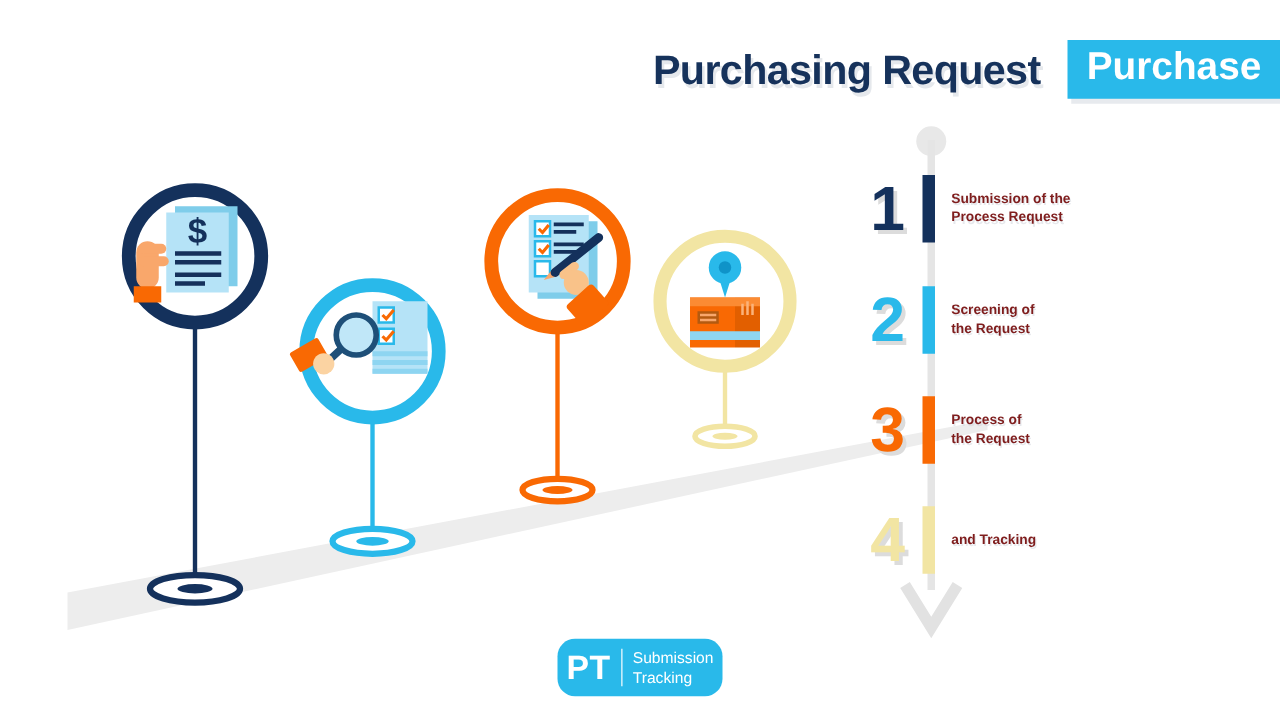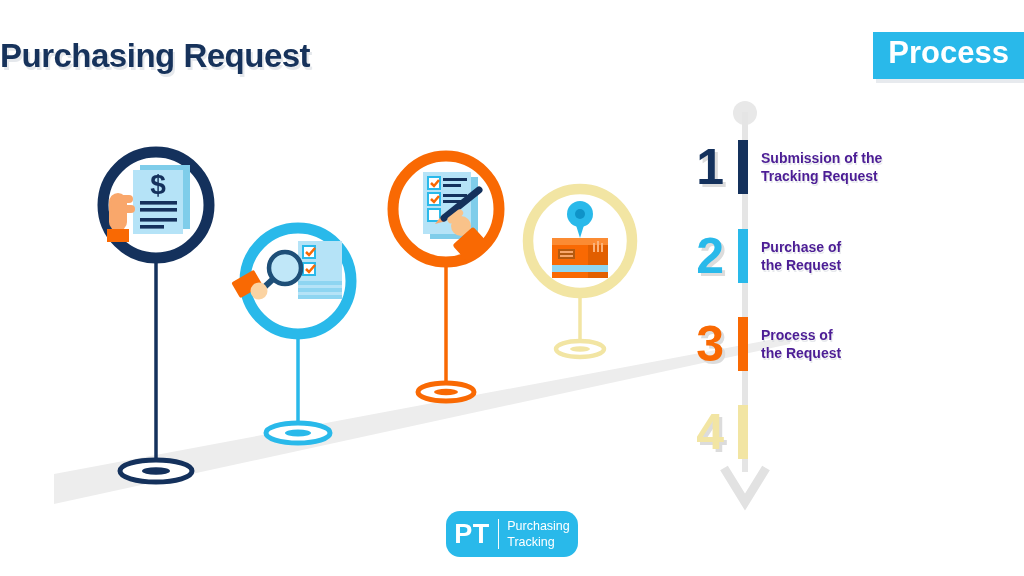--- a/index.html
+++ b/index.html
@@ -1,20 +1,20 @@
 <!DOCTYPE html>
 <html><head>
 <meta charset="utf-8">
 <style>
   html,body{margin:0;padding:0;background:#fff;}
   .canvas{position:relative;width:1024px;height:576px;background:#ffffff;overflow:hidden;
           font-family:"Liberation Sans",sans-serif;}
 
   
-  .header{position:absolute;top:32px;left:0;right:0;display:flex;justify-content:space-between;
+  .header{position:absolute;top:32px;left:0;right:0;display:flex;justify-content:flex-end;
           align-items:center;gap:22px;}
   .title-main{font-size:33px;font-weight:bold;color:#16325b;letter-spacing:-0.5px;
               text-shadow:2px 3px 0 #e5e8ec;}
   .title-box{background:#29b9ea;color:#ffffff;font-size:31px;font-weight:bold;
              padding:3px 15px 8px 15px;box-shadow:3px 4px 0 rgba(185,195,205,0.35);}
 
   
   .diagram{position:absolute;left:0;top:0;width:1024px;height:576px;}
   .diagram text{font-family:"Liberation Sans",sans-serif;}
 
@@ -22,21 +22,21 @@
   .timeline-line{position:absolute;left:742px;top:112px;width:6px;height:360px;background:#e5e5e5;}
   .timeline-dot{position:absolute;left:733px;top:101px;width:24px;height:24px;border-radius:50%;
                 background:#e8e8e8;}
   .timeline-arrow{position:absolute;left:715px;top:463px;width:60px;height:48px;}
 
   
   .step{position:absolute;left:678px;height:54px;display:flex;align-items:center;}
   .step .num{width:46px;text-align:right;font-size:50px;font-weight:bold;line-height:1;
              margin-right:14px;text-shadow:3px 3px 0 #dcdcdc;}
   .step .bar{width:10px;align-self:stretch;margin-right:13px;}
-  .step .label{font-size:14px;font-weight:bold;color:#4c1d95;line-height:1.32;
+  .step .label{font-size:11px;font-weight:bold;color:#7f1d1d;line-height:1.32;
                text-shadow:1px 2px 0 rgba(210,214,220,0.55);}
   .s1{top:140px;} .s2{top:229px;} .s3{top:317px;} .s4{top:405px;}
   .s1 .num{color:#14315c;} .s1 .bar{background:#14315c;}
   .s2 .num{color:#29b9ea;} .s2 .bar{background:#29b9ea;}
   .s3 .num{color:#f96903;} .s3 .bar{background:#f96903;}
   .s4 .num{color:#f2e5a3;} .s4 .bar{background:#f2e5a3;}
 
   
   .logo{position:absolute;left:446px;top:511px;width:132px;height:46px;background:#29b9ea;
         border-radius:14px;display:flex;align-items:center;justify-content:center;gap:8px;
@@ -45,21 +45,21 @@
   .logo-divider{width:1.5px;height:30px;background:#ffffff;opacity:0.95;}
   .logo-name{font-size:12.5px;line-height:1.3;font-weight:normal;}
 </style>
 </head>
 <body>
 
 <div class="canvas">
 
   <div class="header">
     <span class="title-main">Purchasing Request</span>
-    <span class="title-box">Process</span>
+    <span class="title-box">Purchase</span>
   </div>
 
   <svg class="diagram" viewBox="0 0 1024 576">
 
     <polygon points="54,474 790,336 790,344 54,504" fill="#ededed"></polygon>
 
     <g>
       <line x1="580" y1="293" x2="580" y2="349" stroke="#f2e5a3" stroke-width="3.5"></line>
       <ellipse cx="580" cy="349" rx="24" ry="8" fill="#ffffff" stroke="#f2e5a3" stroke-width="4.5"></ellipse>
       <ellipse cx="580" cy="349" rx="10" ry="2.8" fill="#f2e5a3"></ellipse>
@@ -152,51 +152,52 @@
   <div class="timeline-line"></div>
   <svg class="timeline-arrow" viewBox="0 0 60 48">
     <polyline points="9,5 30,39 51,5" fill="none" stroke="#e2e2e2" stroke-width="9"></polyline>
   </svg>
 
   <div class="step s1">
     <div class="num">1</div>
     <div class="bar"></div>
     <div class="label">
       <div>Submission of the</div>
-      <div>Tracking Request</div>
+      <div>Process Request</div>
     </div>
   </div>
 
   <div class="step s2">
     <div class="num">2</div>
     <div class="bar"></div>
     <div class="label">
-      <div>Purchase of</div>
+      <div>Screening of</div>
       <div>the Request</div>
     </div>
   </div>
 
   <div class="step s3">
     <div class="num">3</div>
     <div class="bar"></div>
     <div class="label">
       <div>Process of</div>
       <div>the Request</div>
     </div>
   </div>
 
   <div class="step s4">
     <div class="num">4</div>
     <div class="bar"></div>
     <div class="label">
+      <div>and Tracking</div>
     </div>
   </div>
 
   <div class="logo">
     <span class="logo-abbr">PT</span>
     <span class="logo-divider"></span>
     <span class="logo-name">
-      <div>Purchasing</div>
+      <div>Submission</div>
       <div>Tracking</div>
     </span>
   </div>
 
 </div>
 
 </body></html>

